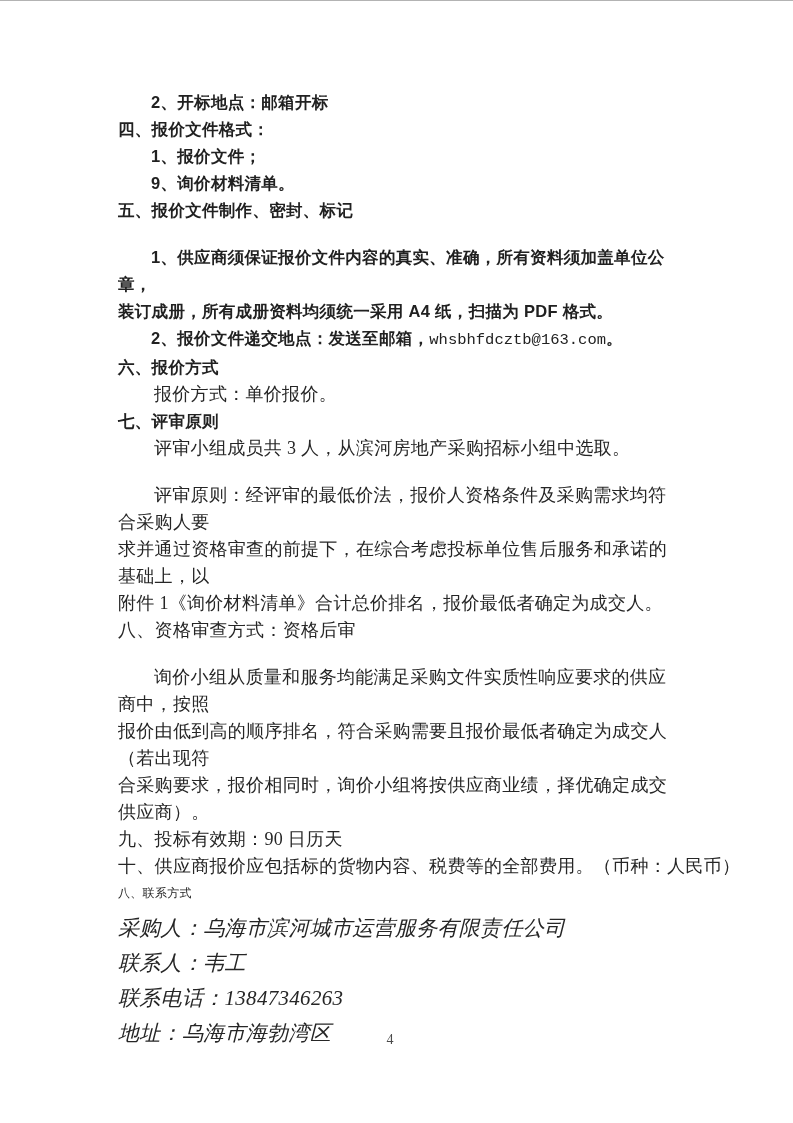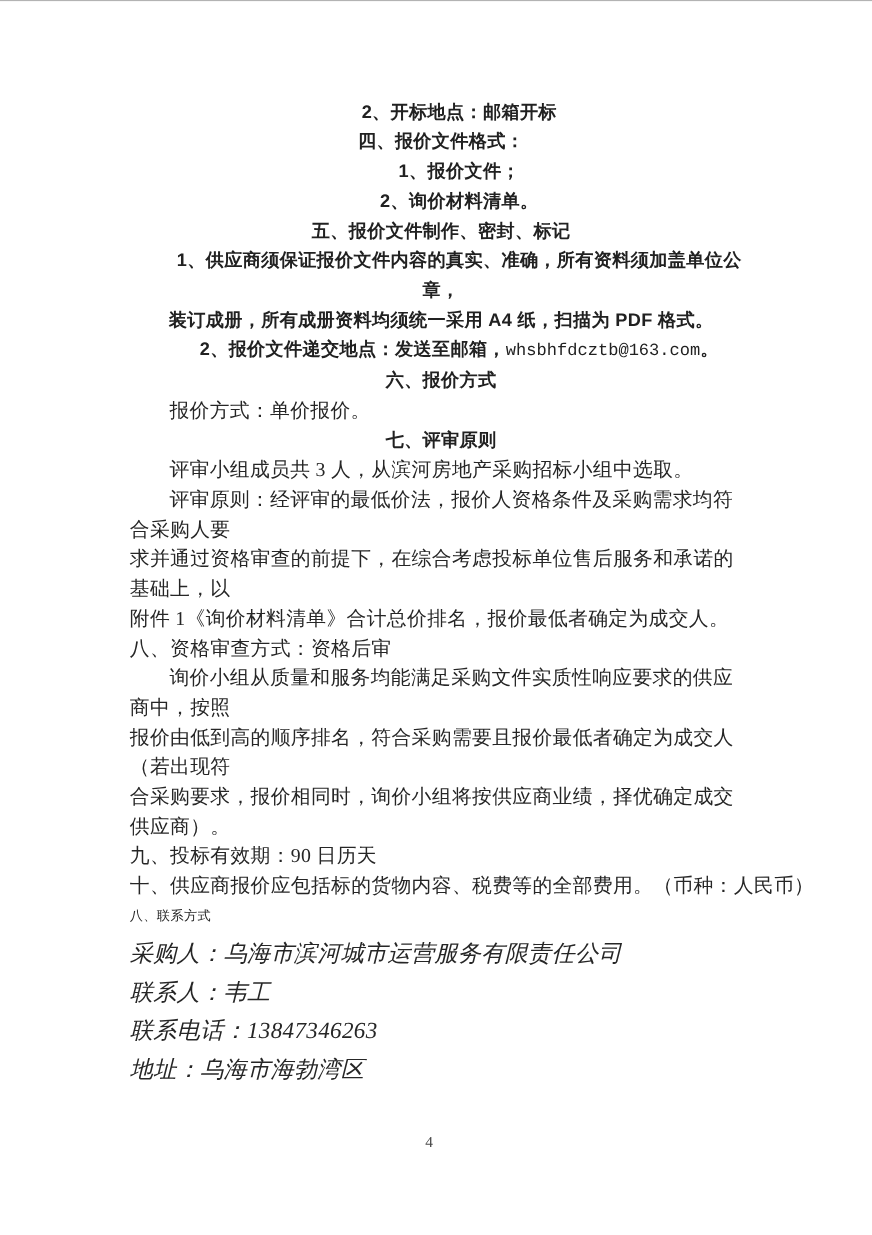--- a/index.html
+++ b/index.html
@@ -29,27 +29,27 @@
   .line {
     margin: 0;
     font-size: 18px;
     line-height: 27px;
     letter-spacing: 0.3px;
     white-space: pre;
     font-weight: 400;
   }
   .multi {
     white-space: pre-line;
+    margin-top: 20px;
   }
   .bold {
     font-family: "Liberation Sans", "DejaVu Sans", sans-serif;
     font-weight: 700;
     font-size: 16.5px;
     color: #212121;
-    text-align: center;
   }
   .indent {
     text-indent: 2em;
   }
   .gap-top {
     margin-top: 0;
   }
   .small {
     font-size: 12px;
   }
@@ -78,21 +78,21 @@
 </head>
 <body>
 
 <div class="page">
   <main class="content">
 
     <div class="line bold indent">2、开标地点：邮箱开标</div>
 
     <div class="line bold gap-top">四、报价文件格式：</div>
     <div class="line bold indent">1、报价文件；</div>
-    <div class="line bold indent">2、询价材料清单。</div>
+    <div class="line bold indent">9、询价材料清单。</div>
 
     <div class="line bold">五、报价文件制作、密封、标记</div>
     <div class="line bold indent multi">1、供应商须保证报价文件内容的真实、准确，所有资料须加盖单位公章，
 装订成册，所有成册资料均须统一采用 A4 纸，扫描为 PDF 格式。</div>
     <div class="line bold indent"><span>2、报价文件递交地点：发送至邮箱，</span><span class="mono">whsbhfdcztb@163.com</span><span>。</span></div>
 
     <div class="line bold">六、报价方式</div>
     <div class="line indent">报价方式：单价报价。</div>
 
     <div class="line bold">七、评审原则</div>

